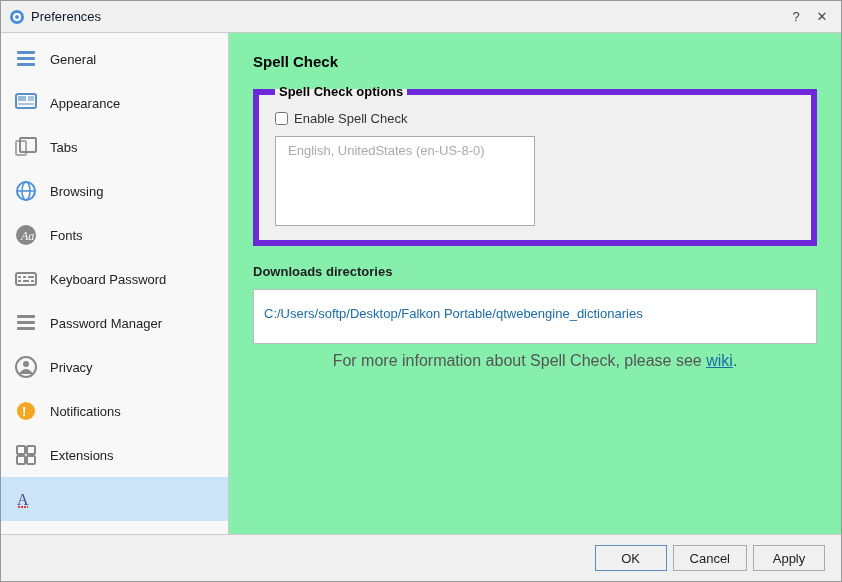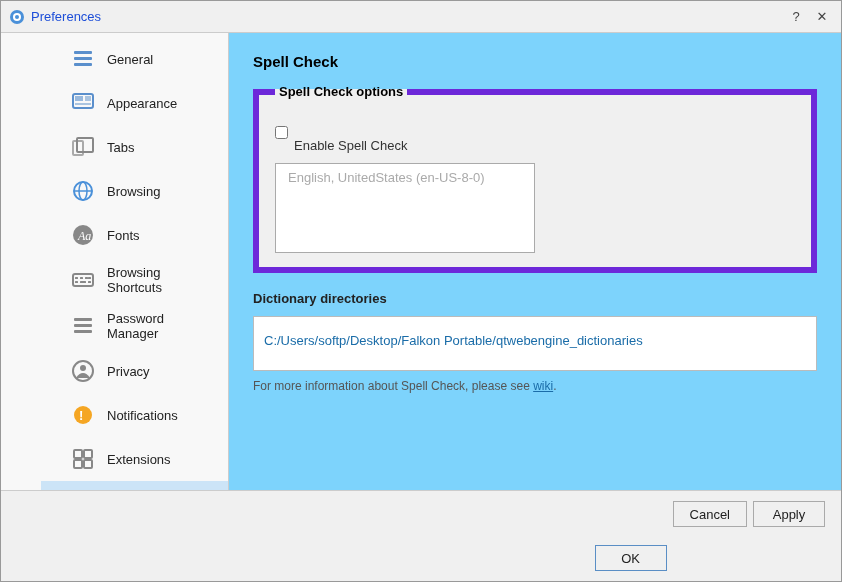--- a/index.html
+++ b/index.html
@@ -36,21 +36,21 @@
       display: flex;
       align-items: center;
       gap: 6px;
     }
     .title-bar-icon {
       width: 16px;
       height: 16px;
     }
     .title-bar-title {
       font-size: 13px;
-      color: #1d4ed8;
+      color: #0f172a;
     }
     .title-bar-controls {
       display: flex;
       align-items: center;
       gap: 4px;
     }
     .title-bar-btn {
       width: 22px;
       height: 22px;
       border: none;
@@ -71,44 +71,43 @@
       width: 228px;
       background: #f8f8f8;
       border-right: 1px solid #ccc;
       overflow-y: auto;
       padding: 4px 0;
     }
     .sidebar-item {
       display: flex;
       align-items: center;
       gap: 10px;
-      padding: 8px 28px;
+      padding: 8px 11px;
       cursor: pointer;
       color: #222;
       font-size: 13px;
       min-height: 40px;
-      margin-left: 40px;
     }
     .sidebar-item.active {
       background: #cce4f7;
       color: #000;
     }
     .sidebar-icon {
       width: 28px;
       height: 28px;
       flex-shrink: 0;
       display: flex;
       align-items: center;
       justify-content: center;
       font-size: 18px;
     }
     .main-panel {
       flex: 1;
       padding: 20px 24px;
-      background: #7dd3fc;
+      background: #86efac;
       overflow-y: auto;
       display: flex;
       flex-direction: column;
     }
     .panel-title {
       font-size: 15px;
       font-weight: 600;
       margin-bottom: 14px;
       color: #000;
     }
@@ -124,21 +123,20 @@
       gap: 6px;
       margin-bottom: 10px;
     }
     .checkbox-row input[type="checkbox"] {
       width: 13px;
       height: 13px;
     }
     .checkbox-label {
       font-size: 13px;
       color: #333;
-      margin-top: 27px;
     }
     .lang-list {
       border: 1px solid #aaa;
       background: #fff;
       min-height: 90px;
       padding: 6px 12px;
       font-size: 13px;
       color: #aaa;
       width: 260px;
     }
@@ -151,24 +149,24 @@
       color: #1a6ca8;
       margin-top: 0;
     }
     .section-header {
       font-size: 13px;
       font-weight: 600;
       margin-bottom: 10px;
       color: #222;
     }
     .info-text {
-      font-size: 12px;
+      font-size: 16px;
       color: #555;
       margin-top: 8px;
-      text-align: left;
+      text-align: center;
     }
     .info-text a, .info-link {
       color: #1a6ca8;
       text-decoration: underline;
     }
     .footer {
       padding: 10px 16px;
       display: flex;
       justify-content: flex-end;
       gap: 6px;
@@ -180,21 +178,20 @@
       height: 26px;
       padding: 0 16px;
       border: 1px solid #aaa;
       background: #f0f0f0;
       cursor: pointer;
       font-size: 13px;
       color: #222;
     }
     .footer-btn.ok {
       border-color: #5a8ec5;
-      margin-top: 44px;
     }
 
     .sidebar-icon svg {
       width: 24px;
       height: 24px;
     }
   </style>
 </head>
 <body>
 
@@ -282,21 +279,21 @@
             <rect x="2" y="6" width="20" height="12" rx="2" fill="none" stroke="#888" stroke-width="2"></rect>
             <rect x="4" y="9" width="3" height="2" rx="0.5" fill="#888"></rect>
             <rect x="9" y="9" width="3" height="2" rx="0.5" fill="#888"></rect>
             <rect x="14" y="9" width="3" height="2" rx="0.5" fill="#888"></rect>
             <rect x="4" y="13" width="3" height="2" rx="0.5" fill="#888"></rect>
             <rect x="9" y="13" width="6" height="2" rx="0.5" fill="#888"></rect>
             <rect x="17" y="13" width="3" height="2" rx="0.5" fill="#888"></rect>
             <rect x="17" y="9" width="3" height="2" rx="0.5" fill="#888"></rect>
           </svg>
         </div>
-        <span>Browsing Shortcuts</span>
+        <span>Keyboard Password</span>
       </div>
 
 
       <div class="sidebar-item">
         <div class="sidebar-icon">
           <svg viewBox="0 0 24 24" width="24" height="24">
             <rect x="3" y="4" width="18" height="3" rx="1" fill="#888"></rect>
             <rect x="3" y="10" width="18" height="3" rx="1" fill="#888"></rect>
             <rect x="3" y="16" width="18" height="3" rx="1" fill="#888"></rect>
           </svg>
@@ -357,21 +354,21 @@
         <div class="checkbox-row">
           <input type="checkbox" id="enableSpellCheck" style="">
           <label for="enableSpellCheck" class="checkbox-label">Enable Spell Check</label>
         </div>
         <div class="lang-list">
           <span>English, UnitedStates (en-US-8-0)</span>
         </div>
       </fieldset>
 
       <div>
-        <div class="section-header">Dictionary directories</div>
+        <div class="section-header">Downloads directories</div>
         <div class="dict-dir-box">
           <span>C:/Users/softp/Desktop/Falkon Portable/qtwebengine_dictionaries</span>
         </div>
       </div>
 
       <div class="info-text">
         <span>For more information about Spell Check, please see </span><a href="#" class="info-link">wiki</a><span>.</span>
       </div>
     </div>
   </div>

